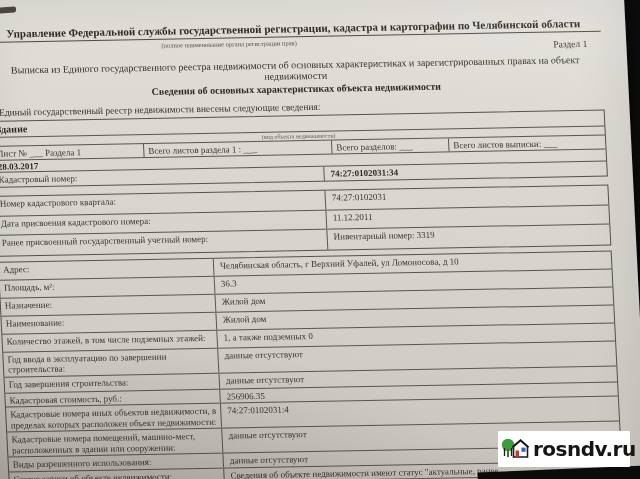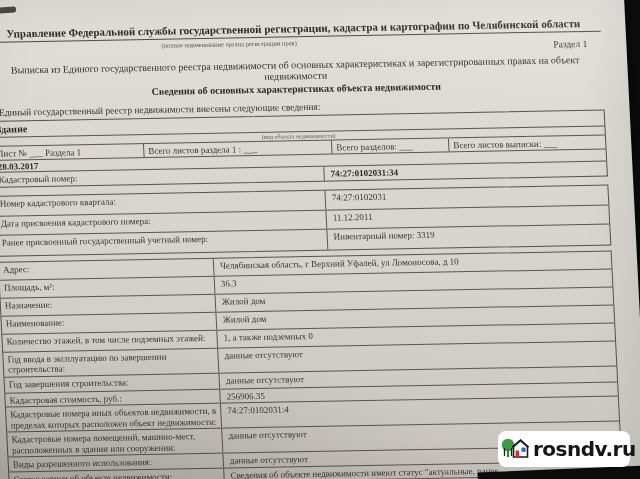--- a/index.html
+++ b/index.html
@@ -56,21 +56,21 @@
   .val-narrow{max-width:342px;}
 
   
   .dark-object{position:absolute;left:-3px;top:7px;width:19px;height:6px;
     background:#49453f;border-radius:2px;transform:rotate(-4deg);z-index:5;}
   .corner-shade{position:absolute;left:478px;top:468px;width:220px;height:30px;
     background:#0b0b0b;transform:rotate(-2.4deg);z-index:6;}
 
   
   .watermark{position:absolute;left:498px;top:431px;width:132px;height:36px;
-    background:#ffffff;z-index:10;display:flex;align-items:center;border-radius:8px;}
+    background:#ffffff;z-index:10;display:flex;align-items:center;border-radius:1px;}
   .wm-logo{flex:0 0 auto;margin-left:3px;}
   .wm-text{font-family:"DejaVu Sans", sans-serif;font-weight:700;font-size:20px;
     color:#151515;letter-spacing:-0.5px;margin-left:4px;}
 </style>
 </head>
 <body>
 
 <div class="photo">
   <div class="paper">
     <div class="doc">

